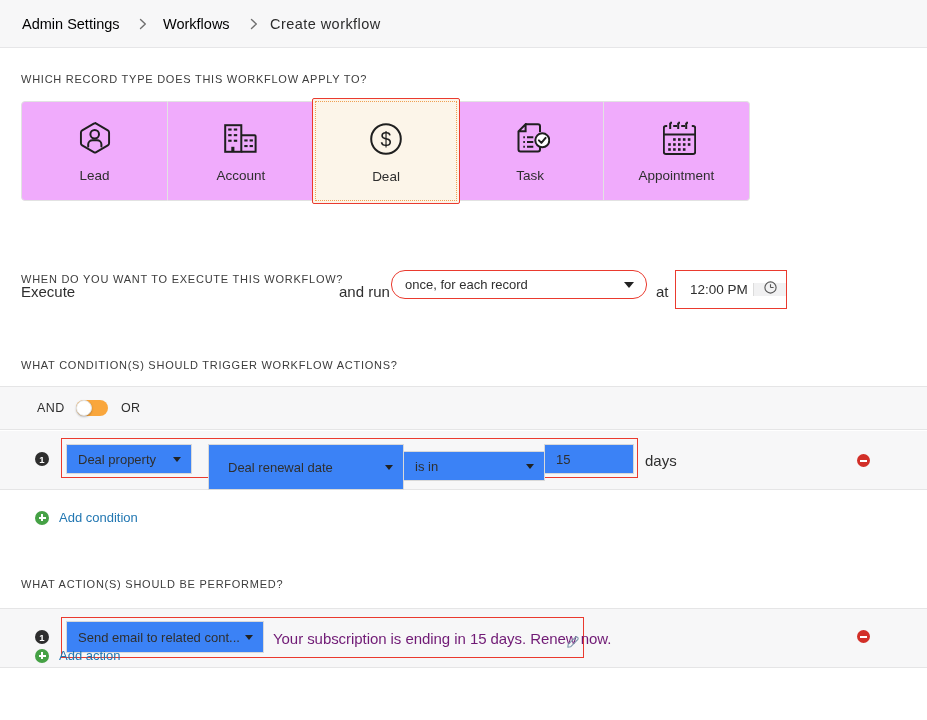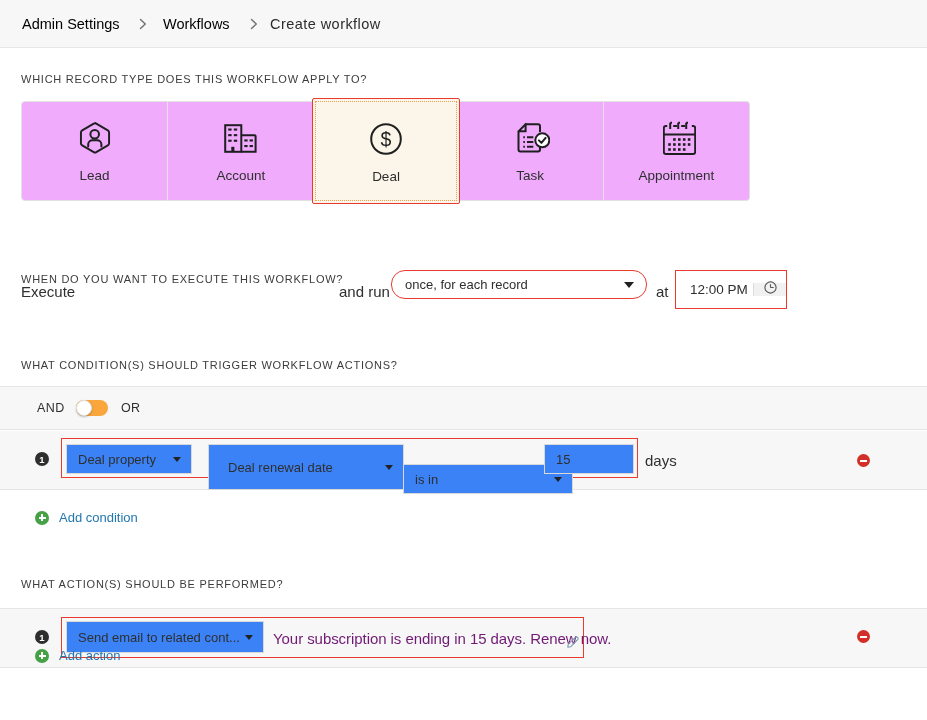--- a/index.html
+++ b/index.html
@@ -218,21 +218,21 @@
   <div class="badge" style="left:35px; top:452px;">1</div>
   <div class="redbox" style="left:61px; top:438px; width:577px; height:40px; background:transparent;"></div>
   <div class="field" style="left:66px; top:444px; width:126px; height:30px;">
     <span class="stext">Deal property</span>
       <span class="caret" style="border-left-width:4.5px;border-right-width:4.5px;border-top-width:5.5px;right:10px;"></span>
   </div>
   <div class="field" style="left:208px; top:444px; width:196px; height:46px;padding-left:8px;">
     <span class="stext">Deal renewal date</span>
       <span class="caret" style="border-left-width:4.5px;border-right-width:4.5px;border-top-width:5.5px;right:10px;"></span>
   </div>
-  <div class="field" style="left:403px; top:464px; width:170px; height:30px;">
+  <div class="field" style="left:403px; top:451px; width:142px; height:30px;">
     <span class="stext">is in</span>
       <span class="caret" style="border-left-width:4.5px;border-right-width:4.5px;border-top-width:5.5px;right:10px;"></span>
   </div>
   <div class="field" style="left:544px; top:444px; width:90px; height:30px;">
     <span class="stext">15</span>
   </div>
   <div class="fldtext" style="left:645px; top:452px;">days</div>
   <div class="minus" style="left:857px; top:454px;"></div>
 
   <div class="addlink" style="left:35px; top:510px;">

